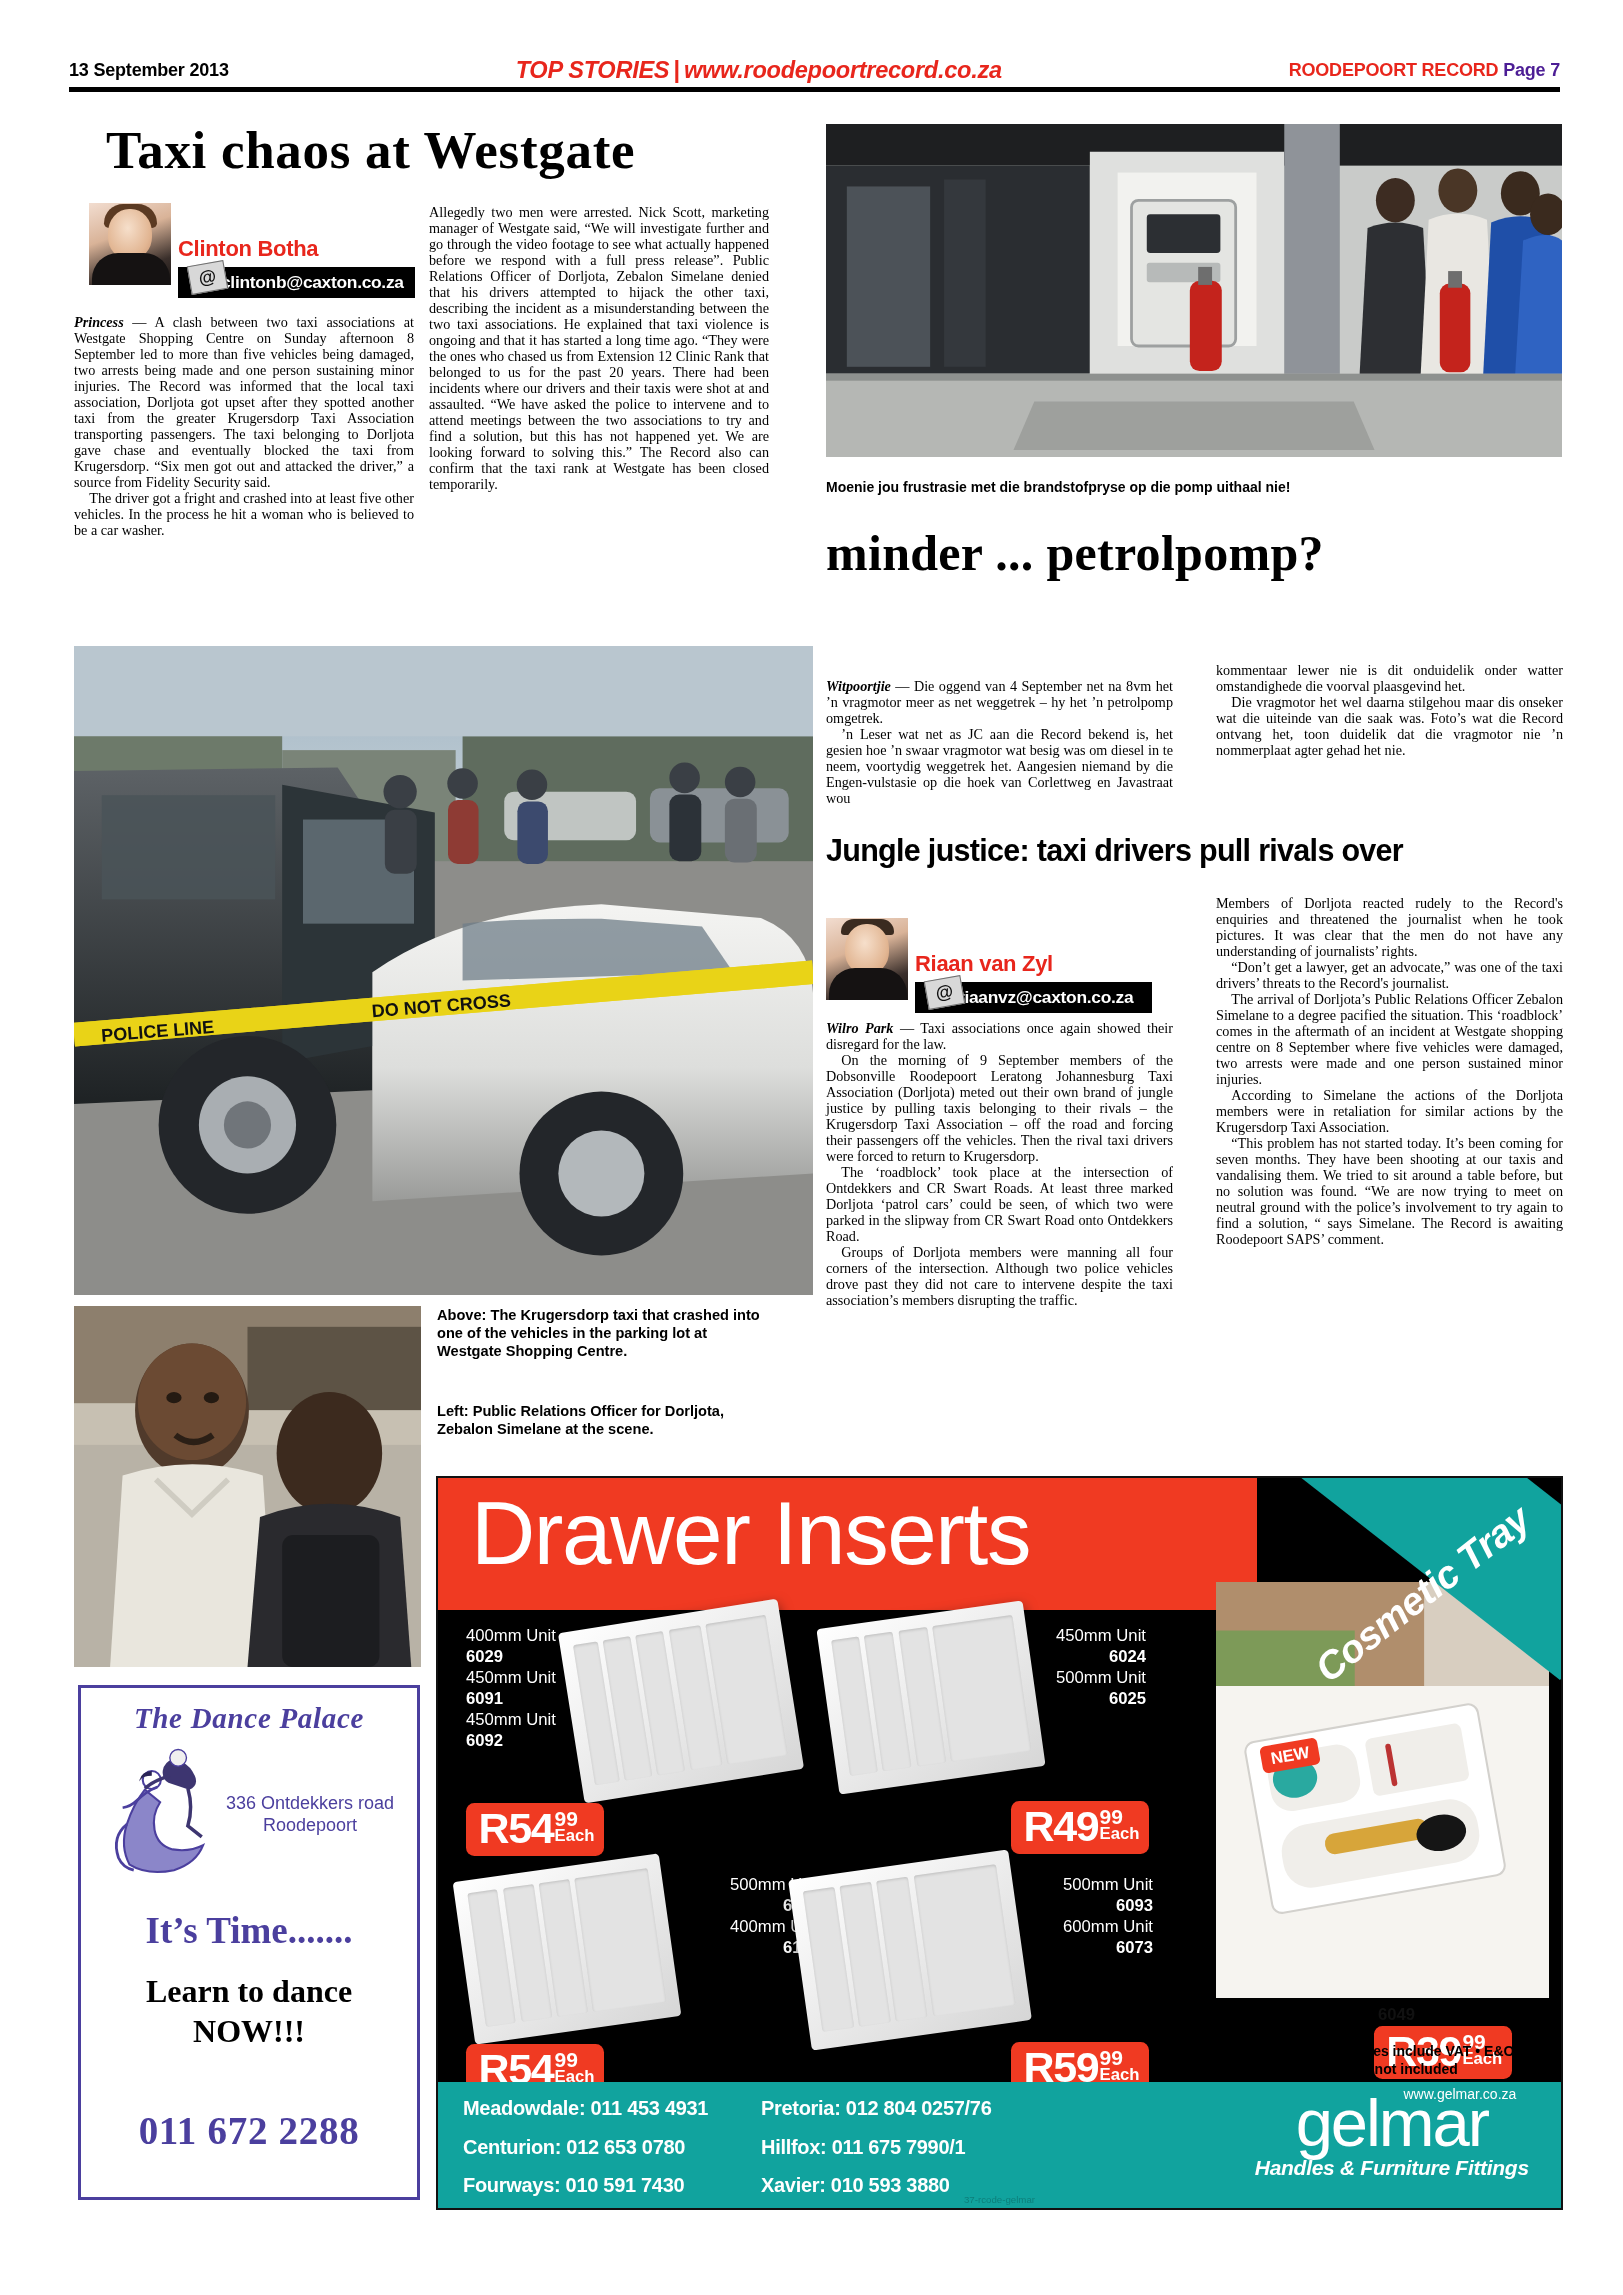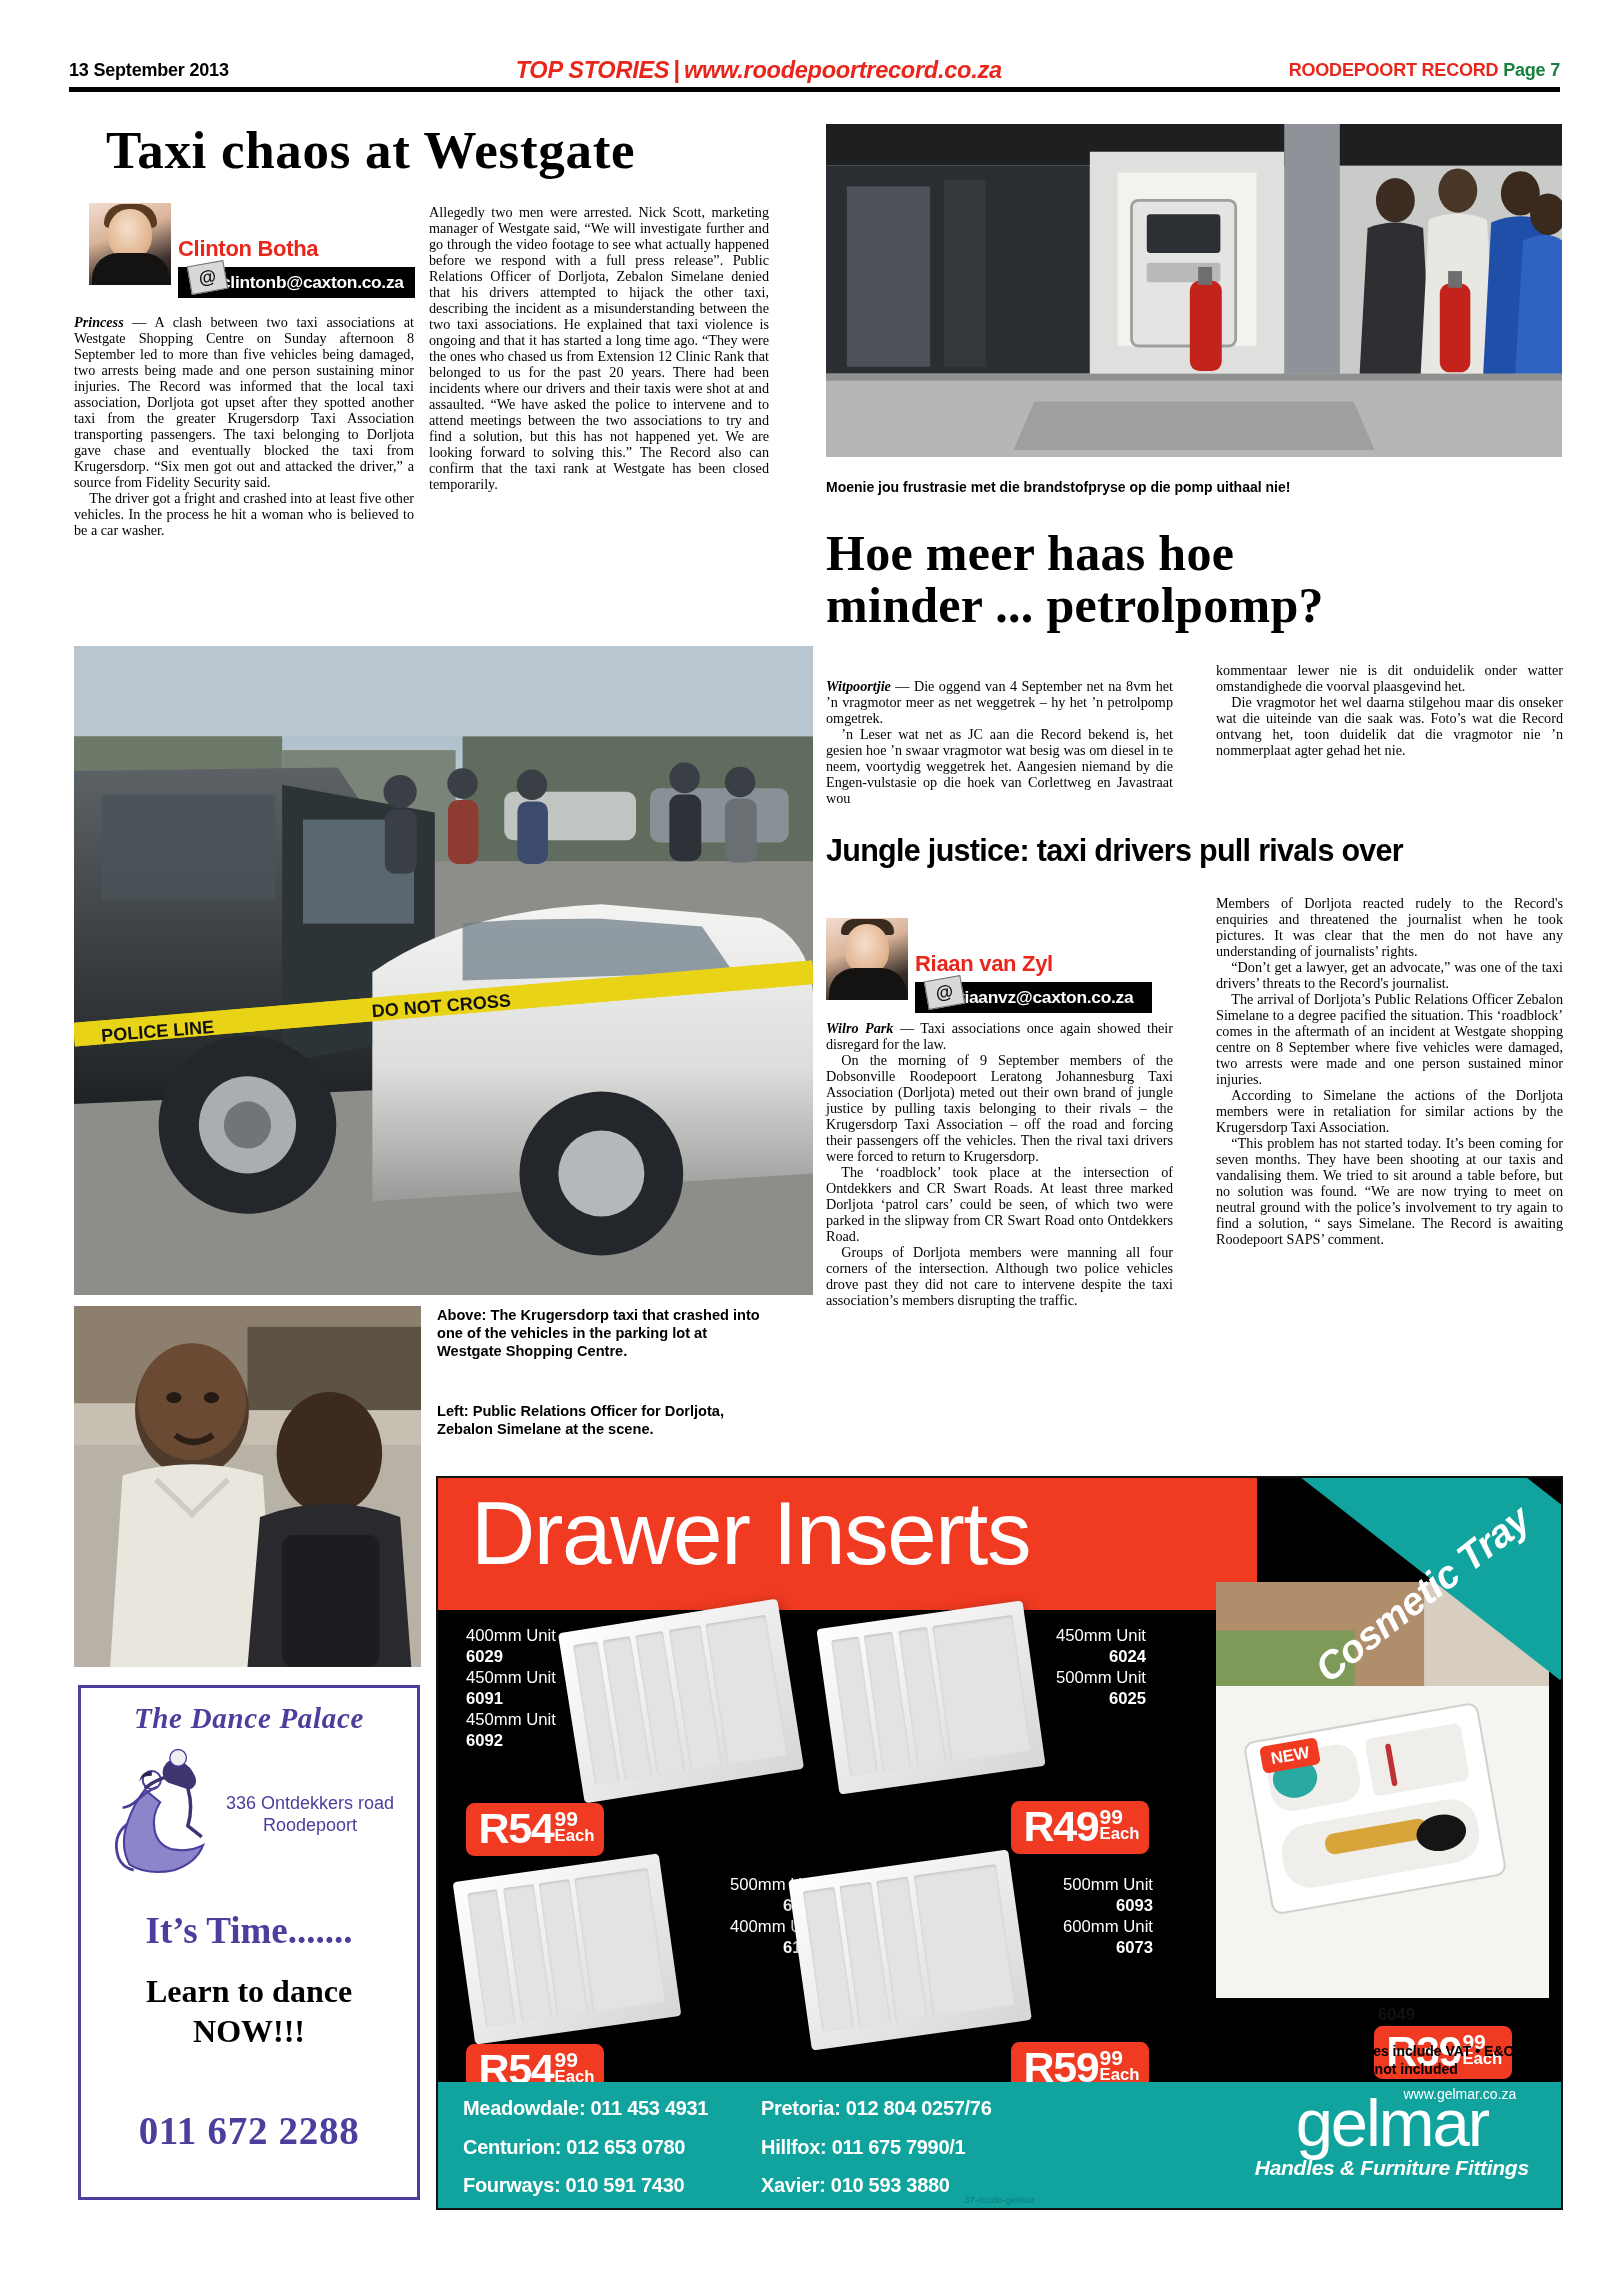--- a/index.html
+++ b/index.html
@@ -15,21 +15,21 @@
   
   .masthead {
     position: absolute; left: 69px; top: 50px; width: 1491px; height: 40px;
     display: flex; align-items: center; justify-content: space-between;
   }
   .mh-date { font-family: "Liberation Sans", sans-serif; font-weight: bold; font-size: 18px; color: #000; letter-spacing: -0.2px; }
   .mh-center { font-family: "Liberation Sans", sans-serif; font-weight: bold; font-style: italic; font-size: 23.6px; color: #e8261c; letter-spacing: -0.3px; white-space: nowrap; }
   .mh-center .sep { color: #e8261c; font-style: normal; padding: 0 4.2px; }
   .mh-right { font-family: "Liberation Sans", sans-serif; font-weight: bold; font-size: 18px; white-space: nowrap; letter-spacing: -0.2px; }
   .mh-right .red { color: #e8261c; }
-  .mh-right .blk { color: #15803d; }
+  .mh-right .blk { color: #4c1d95; }
   .rule-top {
     position: absolute; left: 69px; top: 87px; width: 1491px; height: 4.9px; background: #000;
   }
 
   
   .headline-main {
     position: absolute; left: 89px; top: 124px; width: 722px;
     font-family: "Liberation Serif", serif; font-weight: bold;
     font-size: 53px; line-height: 1.0; letter-spacing: 0.7px; color: #000; margin-left: 17px;
   }
@@ -365,21 +365,20 @@
 
       <rect x="0" y="360" width="1060" height="120" fill="#b5b7b4"></rect>
       <rect x="0" y="360" width="1060" height="10" fill="#8e918f"></rect>
       <path d="M300 400 L760 400 L790 470 L270 470 Z" fill="#9ea09d"></path>
     </svg>
   </div>
 
   <div class="cap-small" style="left:826px; top:479px; width:736px;">Moenie jou frustrasie met die brandstofpryse op die pomp uithaal nie!</div>
 
   <div class="headline-afr" style="left:826px; top:528px; width:743px;">
-    <div>Hoe meer haas hoe</div>
     <div>minder ... petrolpomp?</div>
   </div>
 
   <div class="col" style="left:826px; top:662px; width:347px;margin-top:16px;">
     <p class="first"><b class="lead">Witpoortjie</b><span> — </span><span>Die oggend van 4 September net na 8vm het ’n vragmotor meer as net weggetrek – hy het ’n petrolpomp omgetrek.</span></p>
     <p>’n Leser wat net as JC aan die Record bekend is, het gesien hoe ’n swaar vragmotor wat besig was om diesel in te neem, voortydig weggetrek het. Aangesien niemand by die Engen-vulstasie op die hoek van Corlettweg en Javastraat wou</p>
   </div>
   <div class="col" style="left:1216px; top:662px; width:347px;">
     <p class="first">kommentaar lewer nie is dit onduidelik onder watter omstandighede die voorval plaasgevind het.</p>
     <p>Die vragmotor het wel daarna stilgehou maar dis onseker wat die uiteinde van die saak was. Foto’s wat die Record ontvang het, toon duidelik dat die vragmotor nie ’n nommerplaat agter gehad het nie.</p>

